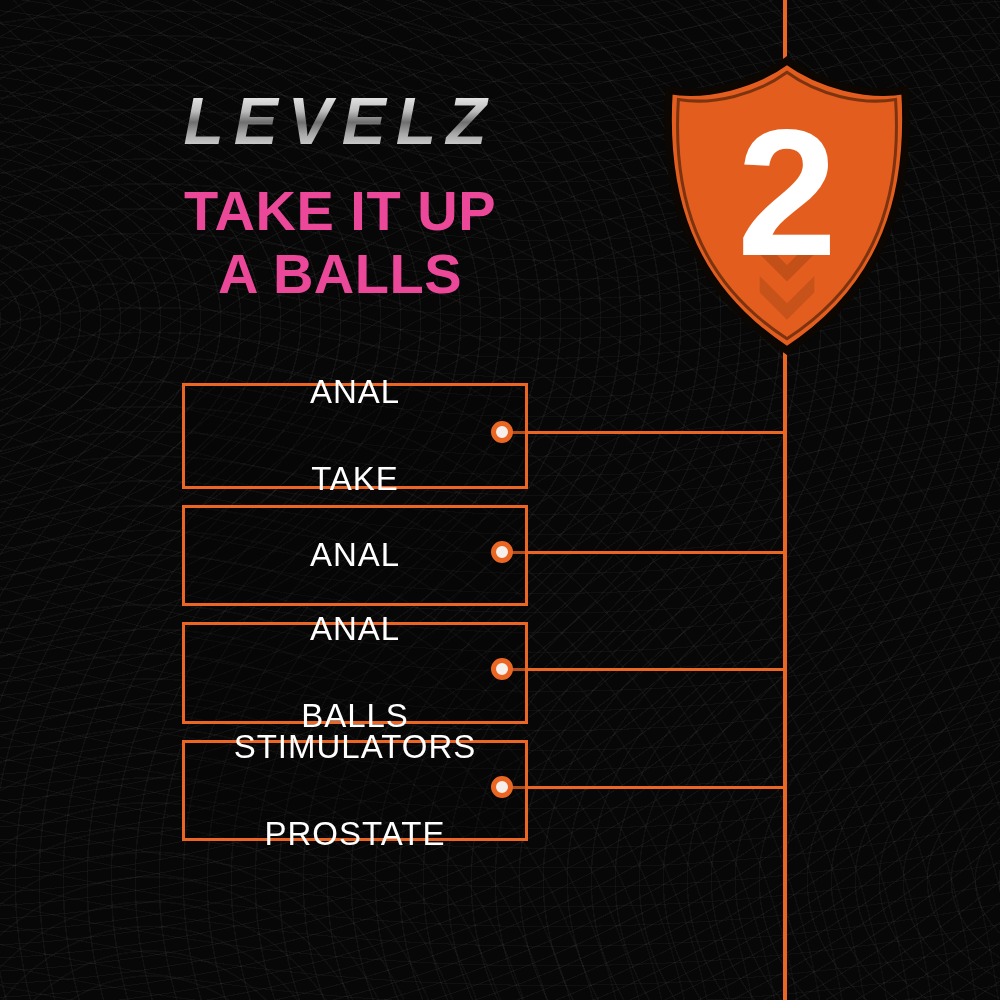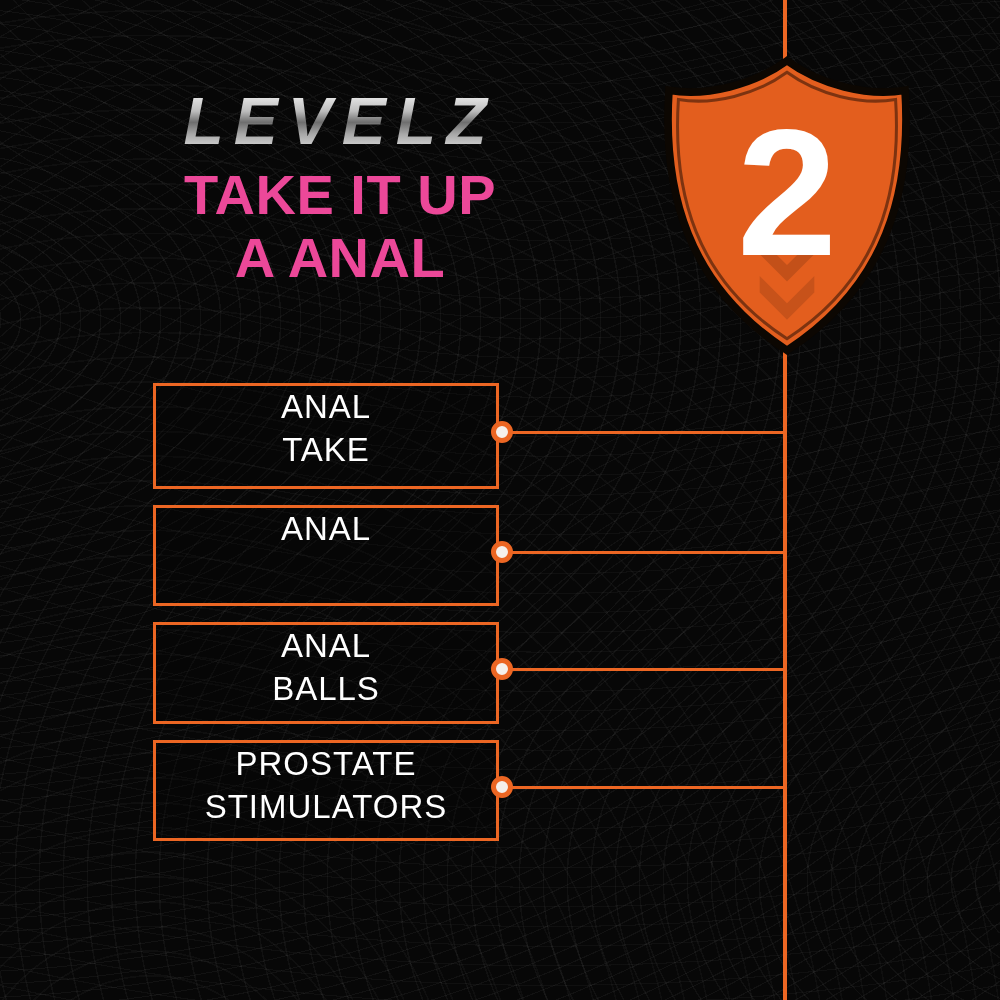--- a/index.html
+++ b/index.html
@@ -42,21 +42,21 @@
     display: inline-block;
     font-size: 66px;
     font-weight: bold;
     font-style: italic;
     letter-spacing: 10px;
     line-height: 1;
     background: linear-gradient(180deg, #fdfdfd 0%, #bdbdbd 35%, #6e6e6e 52%, #a8a8a8 70%, #e8e8e8 100%);
     -webkit-background-clip: text;
     background-clip: text;
     color: transparent;
-    margin-bottom: 10px;
+    margin-bottom: 26px;
   }
   .headline {
     color: #ec4899;
     font-size: 56px;
     font-weight: 800;
     line-height: 1.12;
     letter-spacing: 0.5px;
   }
   
   .spine {
@@ -86,35 +86,36 @@
     justify-content: center;
     padding-bottom: 26px;
     color: #ffffff;
     font-size: 180px;
     font-weight: 800;
     z-index: 4;
   }
   
   .item-box {
     position: absolute;
-    left: 153px;
+    left: 182px;
     width: 340px;
     border: 3px solid #ec6623;
     background: rgba(5,5,5,0.25);
     display: flex;
     flex-direction: column;
     align-items: center;
-    justify-content: flex-start;
+    justify-content: center;
     color: #ffffff;
     font-size: 33px;
     font-weight: 400;
     line-height: 1.3;
     letter-spacing: 1px;
     text-align: center;
     z-index: 2;
+    gap: 44px;
   }
   .box-1 { top: 383px; height: 100px; }
   .box-2 { top: 505px; height: 95px;  }
   .box-3 { top: 622px; height: 96px;  }
   .box-4 { top: 740px; height: 95px;  }
   
   .connector {
     position: absolute;
     left: 502px;
     width: 283px;
@@ -147,21 +148,21 @@
 <div class="stage">
 
   <div class="bg-waves"></div>
 
   <div class="spine"></div>
 
   <div class="head-block">
     <div class="logo">LEVELZ</div>
     <div class="headline">
       <div>TAKE IT UP</div>
-      <div>A ANAL</div>
+      <div>A BALLS</div>
     </div>
   </div>
 
   <div class="shield-wrap">
     <svg viewBox="0 0 240 280">
       <path d="M120 8
                C 150 30, 194 41, 228 35
                C 234 128, 211 214, 120 273
                C 29 214, 6 128, 12 35
                C 46 41, 90 30, 120 8 Z" fill="#E35E1E" stroke="#0c0702" stroke-width="7"></path>
@@ -183,22 +184,22 @@
     <span>TAKE</span>
   </div>
   <div class="item-box box-2">
     <span>ANAL</span>
   </div>
   <div class="item-box box-3">
     <span>ANAL</span>
     <span>BALLS</span>
   </div>
   <div class="item-box box-4">
+    <span>STIMULATORS</span>
     <span>PROSTATE</span>
-    <span>STIMULATORS</span>
   </div>
 
   <div class="connector conn-1"></div>
   <div class="connector conn-2"></div>
   <div class="connector conn-3"></div>
   <div class="connector conn-4"></div>
 
   <div class="node node-1"></div>
   <div class="node node-2"></div>
   <div class="node node-3"></div>

